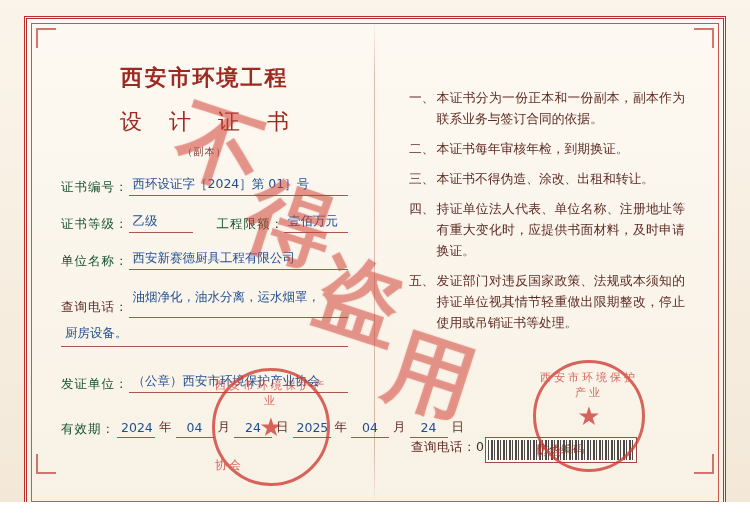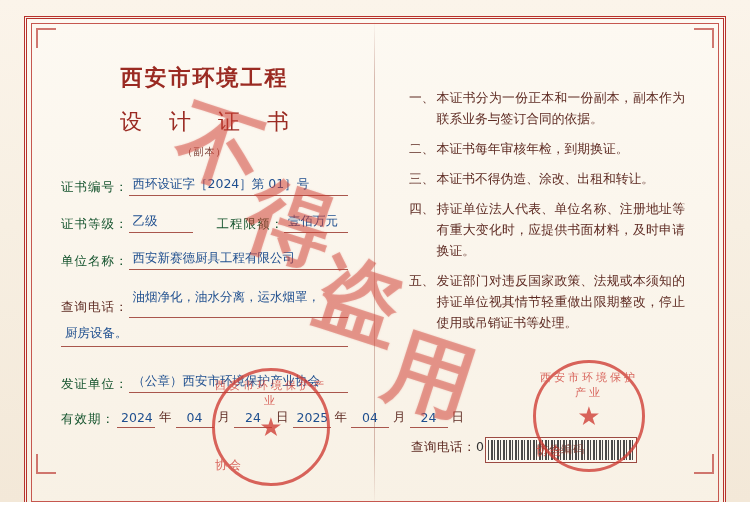--- a/index.html
+++ b/index.html
@@ -141,21 +141,21 @@
   }
 
   .issuer-row {
     margin-top: 26px;
     display: flex;
     align-items: flex-end;
     font-size: 12.5px;
     color: #5e2b23;
   }
   .date-row {
-    margin-top: 16px;
+    margin-top: 26px;
     display: flex;
     align-items: flex-end;
     font-size: 12.5px;
     color: #5e2b23;
     gap: 2px;
   }
   .date-seg {
     color: #1f4f8f;
     border-bottom: 1px solid #a9564c;
     padding: 0 4px 2px 4px;

